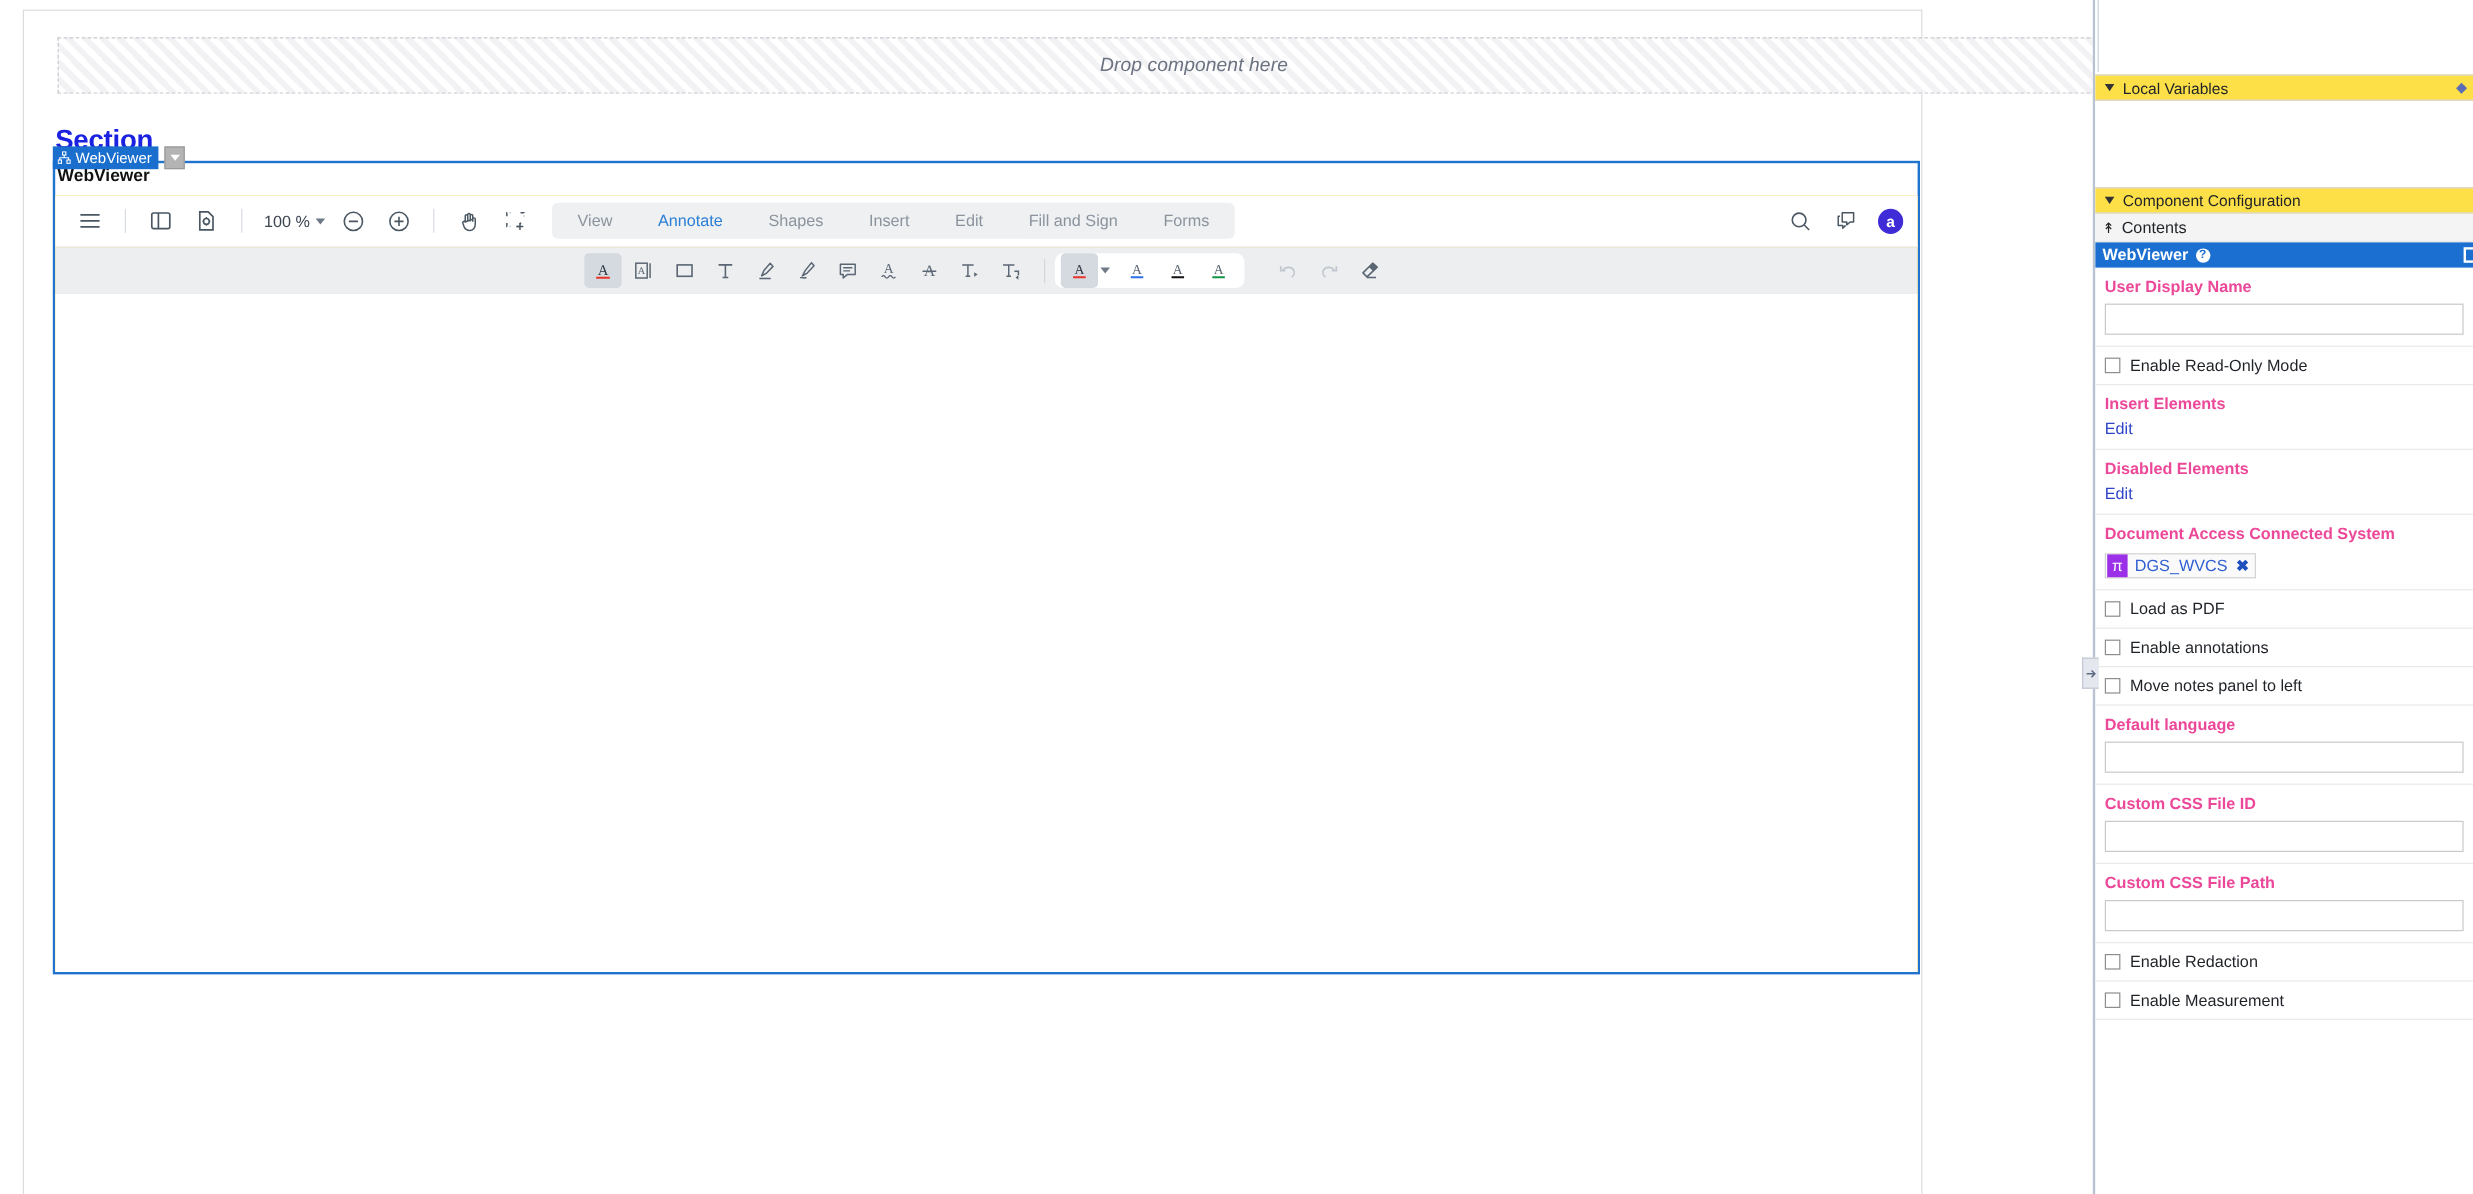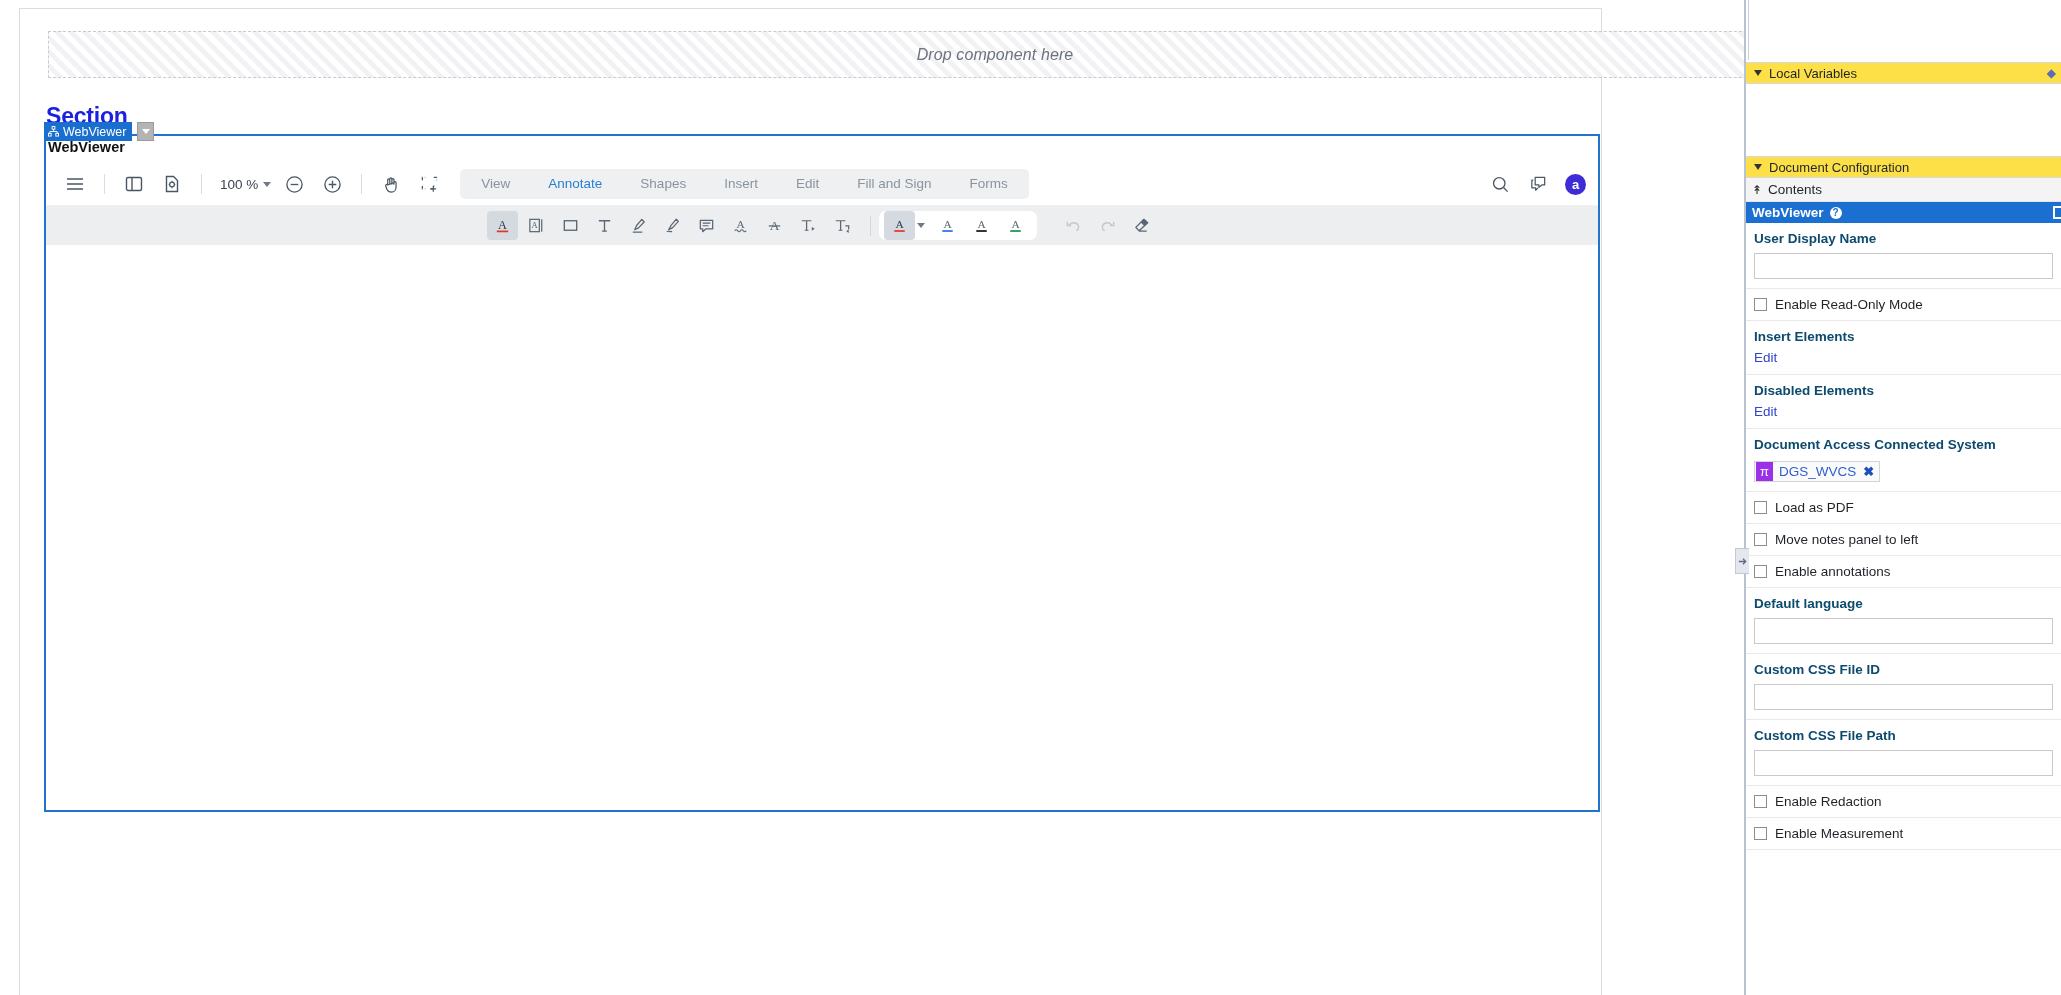--- a/index.html
+++ b/index.html
@@ -202,21 +202,21 @@
     display:inline-flex; width: 12px; height: 12px; border-radius:50%;
     background:#ffffff; color:#1b6fd0; font-size: 10px; font-weight:bold;
     align-items:center; justify-content:center; margin-left: 6px;
   }
   .row-checkbox-cut {
     position:absolute; right:-5px; top:4px; width: 13px; height: 13px;
     border: 2px solid #ffffff; background:#1b6fd0;
   }
 
   .field-block { padding: 7px 8px 9px 8px; border-bottom: 1px solid #e9e9e9; }
-  .field-label { font-weight: bold; font-size: 13.5px; color:#0c4a6e; line-height: 17px; }
+  .field-label { font-weight: bold; font-size: 13.5px; color:#ec4899; line-height: 17px; }
   .field-input {
     margin-top: 6px; height: 26px; width: 100%;
     border: 1px solid #c9c9c9; background:#ffffff;
   }
   .link-row { color: #2f44c8; font-size: 13.5px; margin-top: 5px; cursor:pointer; }
 
   .check-row {
     display:flex; align-items:center; padding: 8px 8px;
     border-bottom: 1px solid #e9e9e9; font-size: 13.5px;
   }
@@ -499,21 +499,21 @@
 
   <div class="accordion-head">
     <span class="acc-caret"></span>
     <span>Local Variables</span>
     <span class="acc-right-glyph">◆</span>
   </div>
   <div class="panel-blank"></div>
 
   <div class="accordion-head">
     <span class="acc-caret"></span>
-    <span>Document Configuration</span>
+    <span>Component Configuration</span>
   </div>
 
   <div class="contents-row">
     <span class="up-arrow">↟</span>
     <span>Contents</span>
   </div>
 
   <div class="selected-row">
     <span>WebViewer</span>
     <span class="qmark">?</span>
@@ -551,26 +551,26 @@
     </span>
   </div>
 
   <div class="check-row">
     <span class="cbox"></span>
     <span>Load as PDF</span>
   </div>
 
   <div class="check-row">
     <span class="cbox"></span>
-    <span>Move notes panel to left</span>
+    <span>Enable annotations</span>
   </div>
 
   <div class="check-row">
     <span class="cbox"></span>
-    <span>Enable annotations</span>
+    <span>Move notes panel to left</span>
   </div>
 
 
   <div class="field-block">
     <div class="field-label">Default language</div>
     <input class="field-input" type="text" value="" style="">
   </div>
 
   <div class="field-block">
     <div class="field-label">Custom CSS File ID</div>

